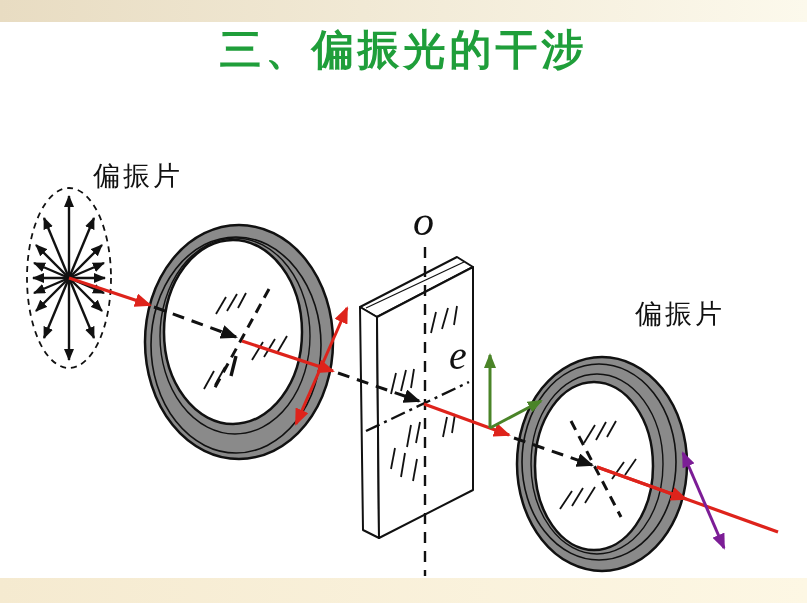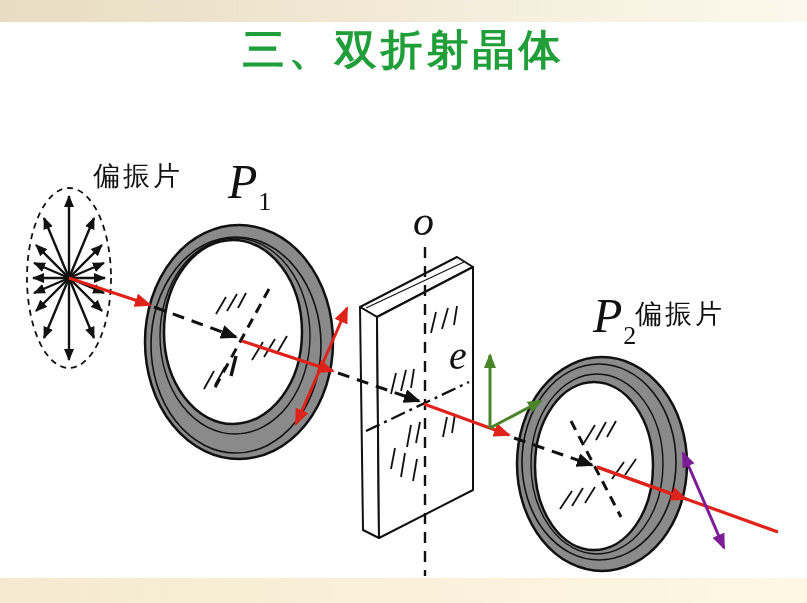--- a/index.html
+++ b/index.html
@@ -148,31 +148,25 @@
       <line x1="597" y1="467" x2="778" y2="532" stroke="var(--ray-red)" stroke-width="3.2"></line>
       <line x1="597" y1="467" x2="686" y2="499" stroke="var(--ray-red)" stroke-width="3.2" marker-end="url(#ar)"></line>
     </g>
 
     <line x1="296" y1="424" x2="347" y2="308" stroke="var(--ray-red)" stroke-width="3" marker-start="url(#ar)" marker-end="url(#ar)"></line>
     <line x1="490" y1="428" x2="490" y2="355" stroke="var(--axis-green)" stroke-width="3" marker-end="url(#ag)"></line>
     <line x1="490" y1="428" x2="541" y2="401" stroke="var(--axis-green)" stroke-width="3" marker-end="url(#ag)"></line>
     <line x1="683" y1="453" x2="724" y2="548" stroke="var(--pol-purple)" stroke-width="3" marker-start="url(#ap)" marker-end="url(#ap)"></line>
   </svg>
 
-  <div class="lbl title">三、双折射晶体</div>
+  <div class="lbl title">三、偏振光的干涉</div>
 
   <div class="lbl cjk" style="left:93px;top:134px;">偏振片</div>
 
 
-  <div class="lbl math pmain" style="left:228px;top:158px;">
-    <span>P</span><span class="psub">1</span>
-  </div>
 
   <div class="lbl math oaxis" style="left:413px;top:200px;">o</div>
 
   <div class="lbl math eray" style="left:449px;top:336px;">e</div>
 
-  <div class="lbl math pmain" style="left:593px;top:292px;">
-    <span>P</span><span class="psub">2</span>
-  </div>
 
   <div class="lbl cjk" style="left:635px;top:272px;">偏振片</div>
 </div>
 
 </body></html>

